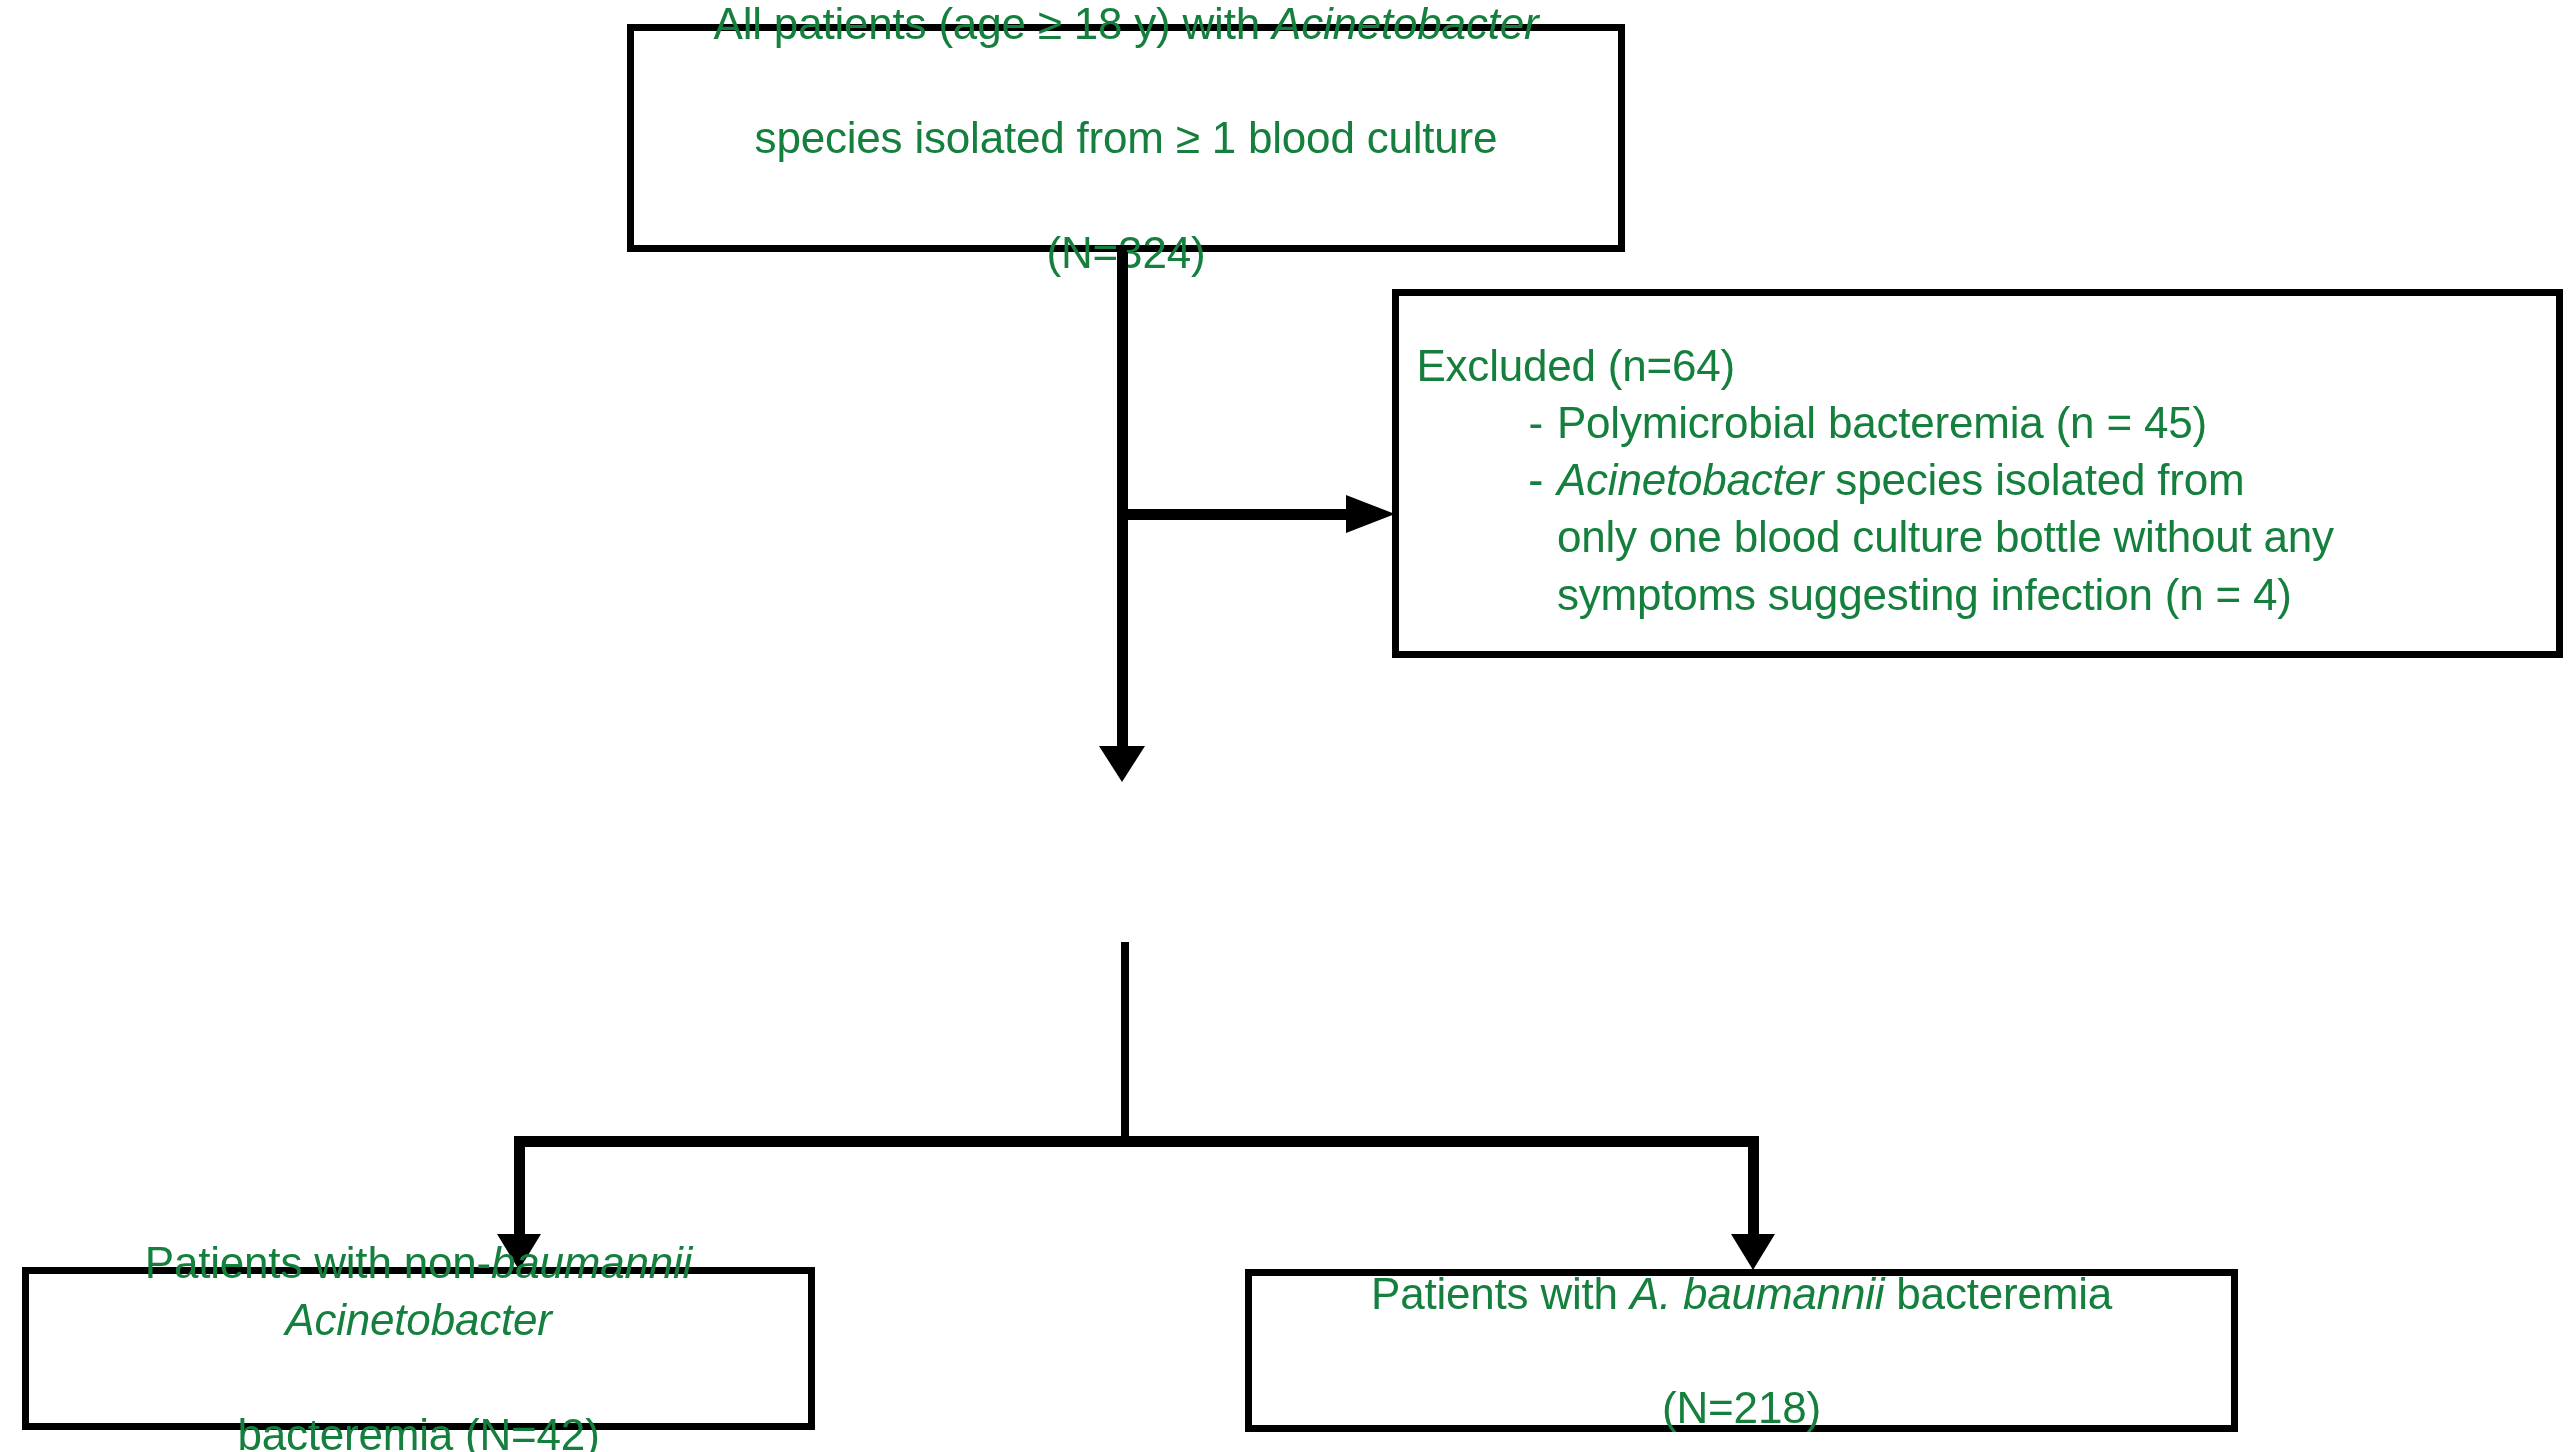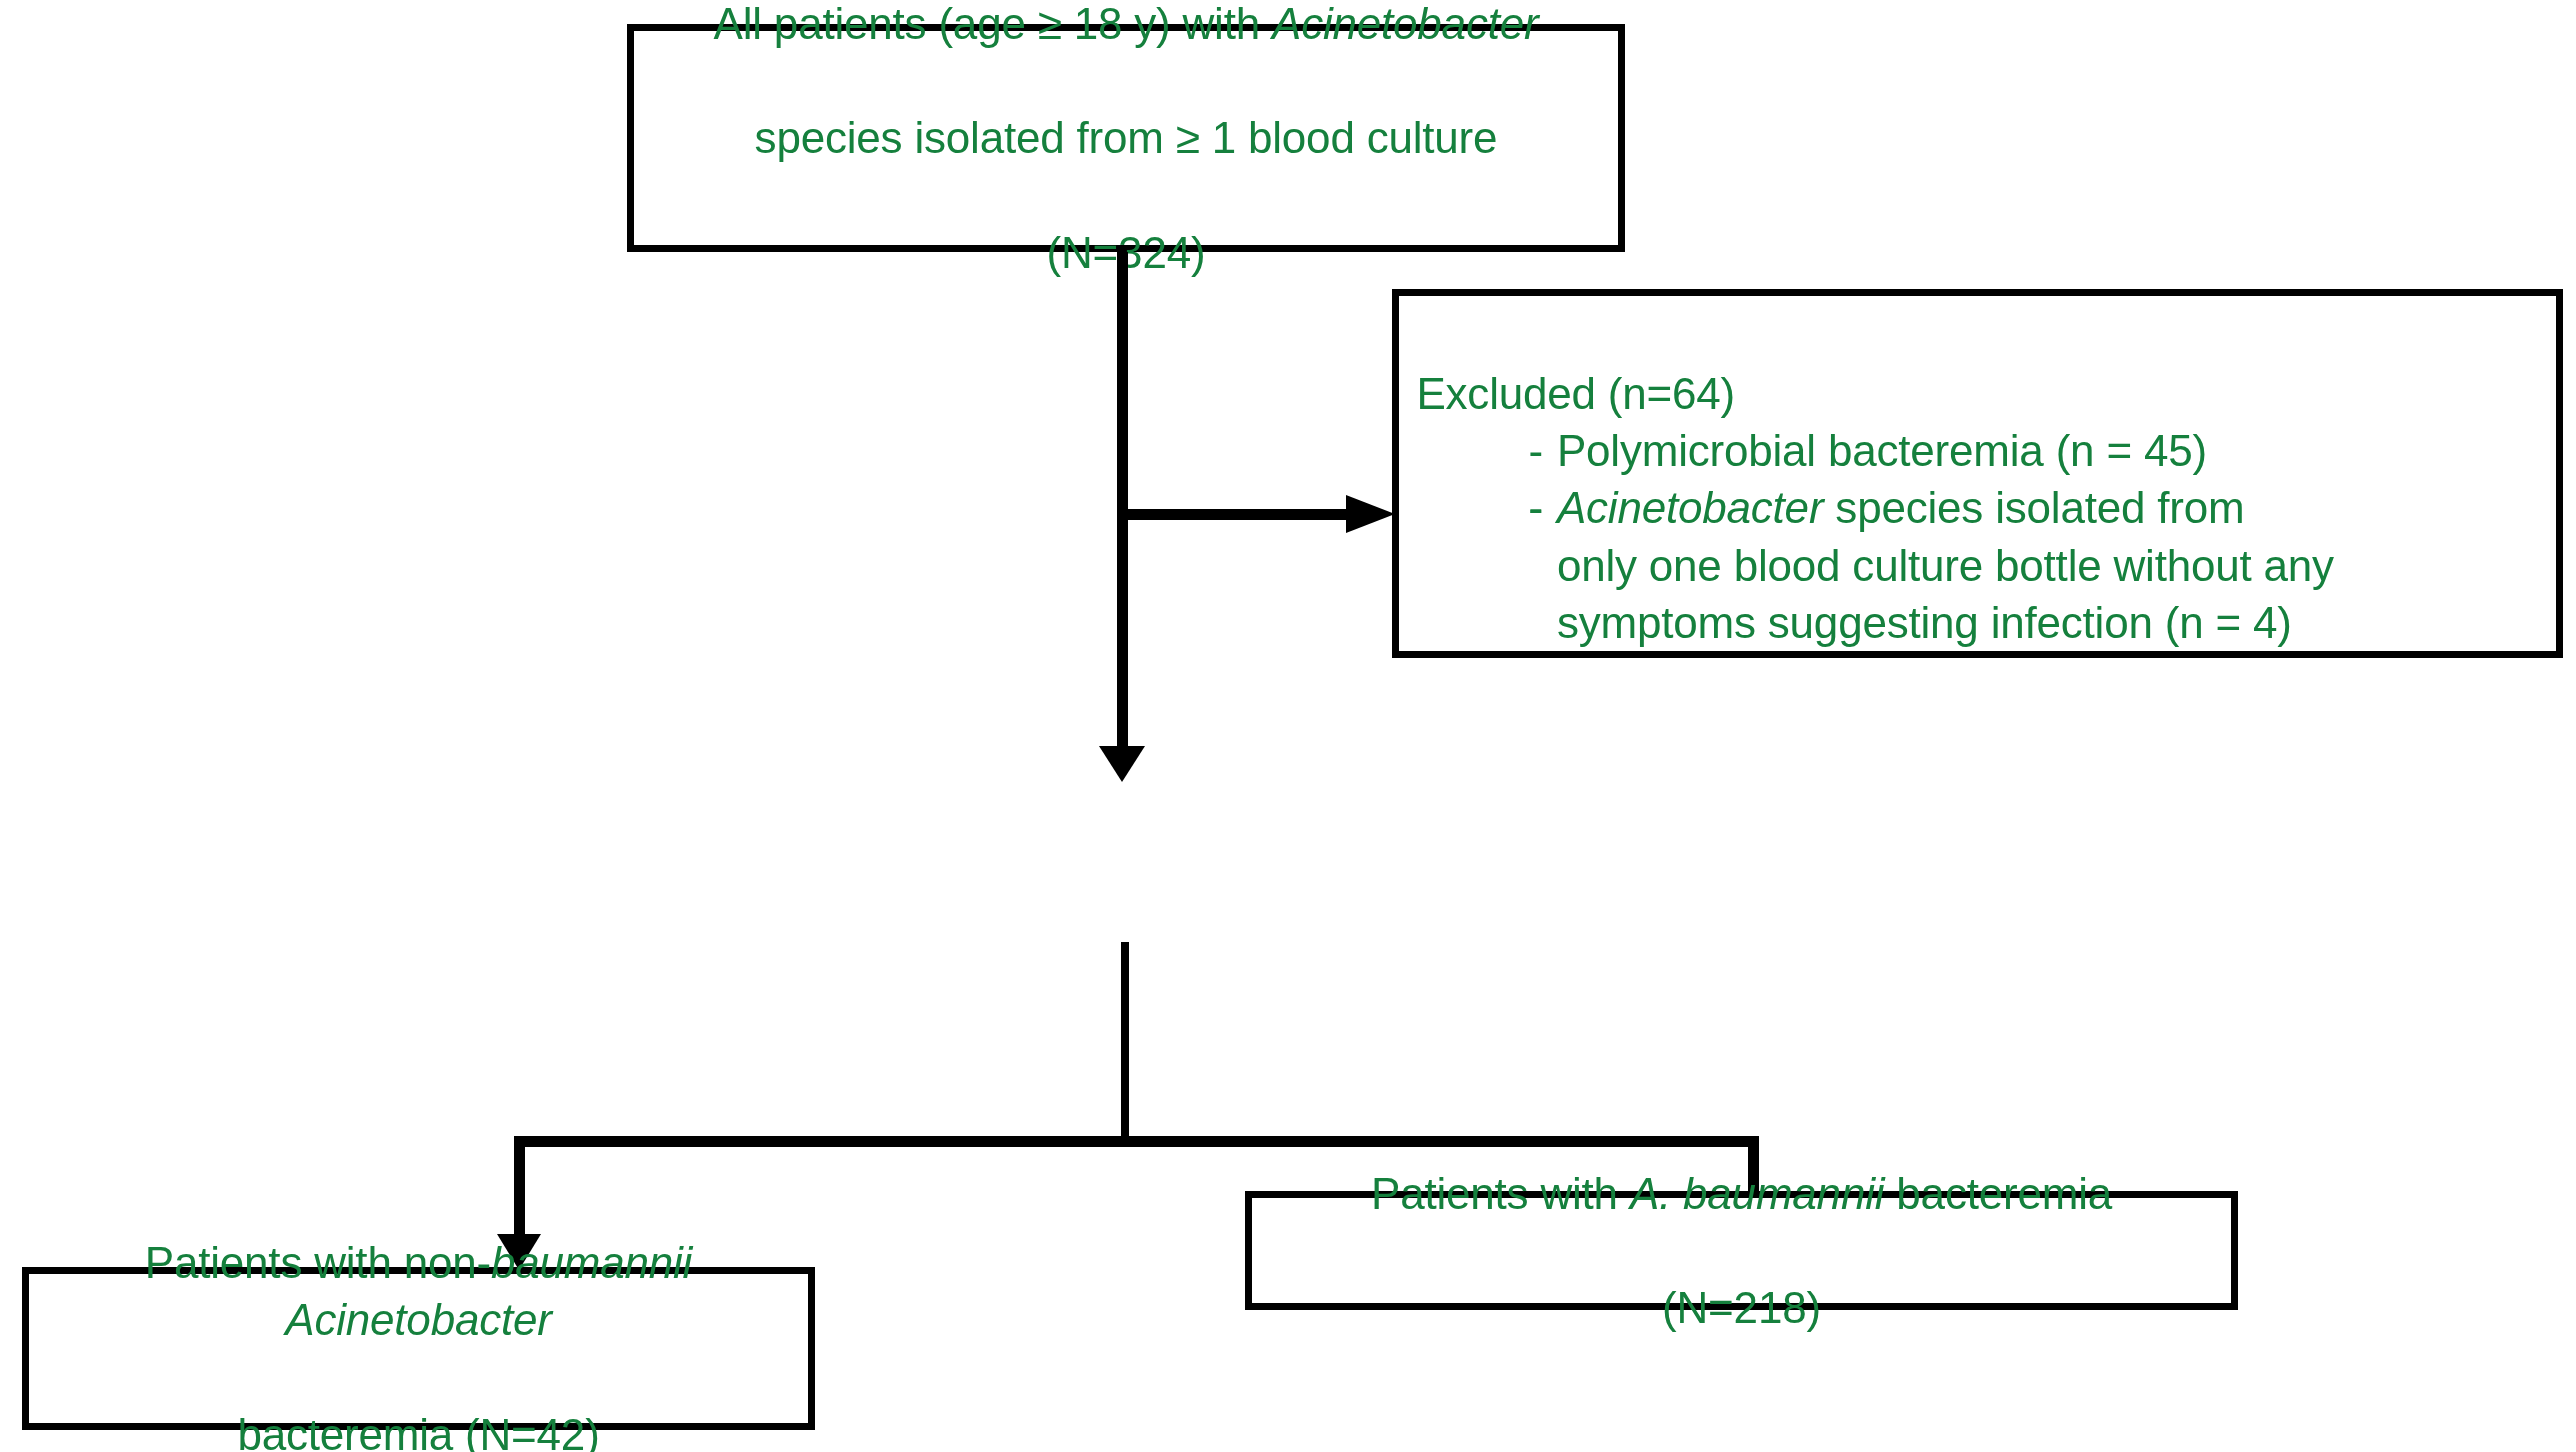--- a/index.html
+++ b/index.html
@@ -43,21 +43,21 @@
     width: 998px;
     height: 228px;
   }
 
   
   #node-excluded {
     left: 1392px;
     top: 289px;
     width: 1171px;
     height: 369px;
-    align-items: flex-end;
+    align-items: center;
     justify-content: flex-start;
   }
   #node-excluded .excl-wrap {
     padding: 12.7px 8px 0 17.4px;
     text-align: left;
     font-size: 44px;
     line-height: 1.30;
     letter-spacing: -0.2px;
     width: 100%;
   }
@@ -90,23 +90,23 @@
   #node-non-baumannii {
     left: 22px;
     top: 1267px;
     width: 793px;
     height: 163px;
   }
 
   
   #node-baumannii {
     left: 1245px;
-    top: 1191px;
+    top: 1269px;
     width: 993px;
-    height: 119px;
+    height: 163px;
     justify-content: center;
   }
 
   
   .vline, .hline {
     position: absolute;
     background: #000000;
   }
 
   

